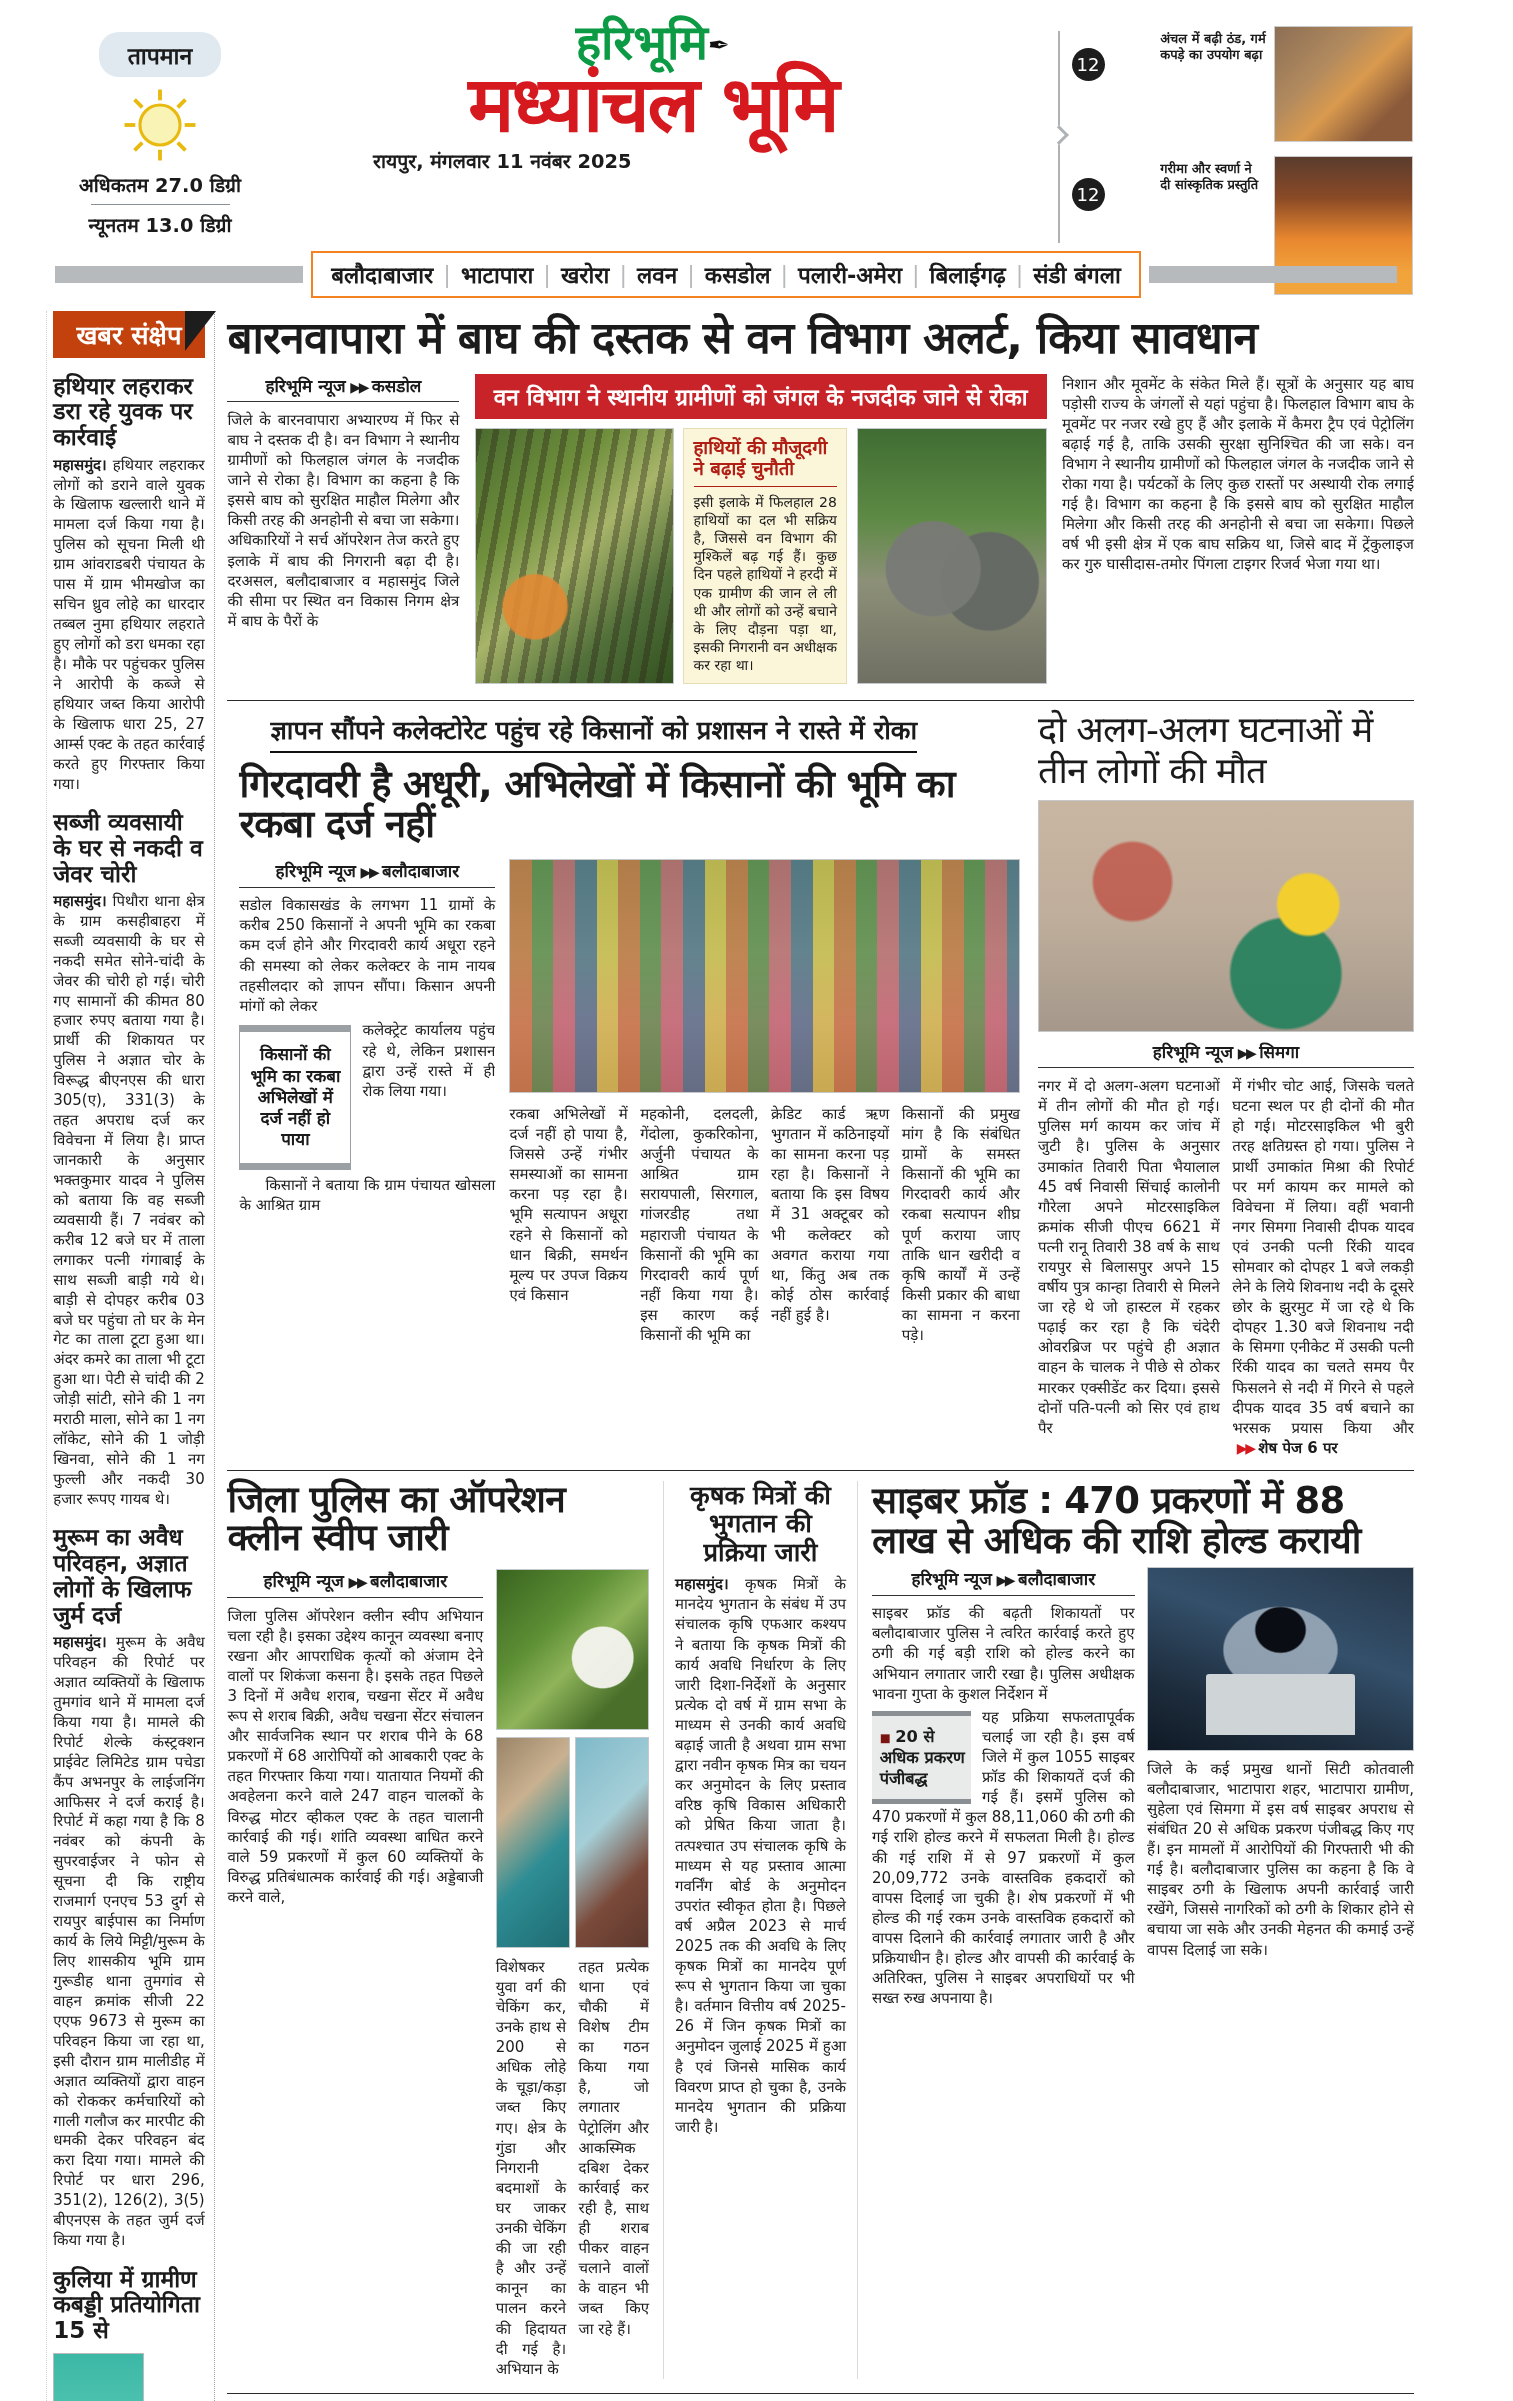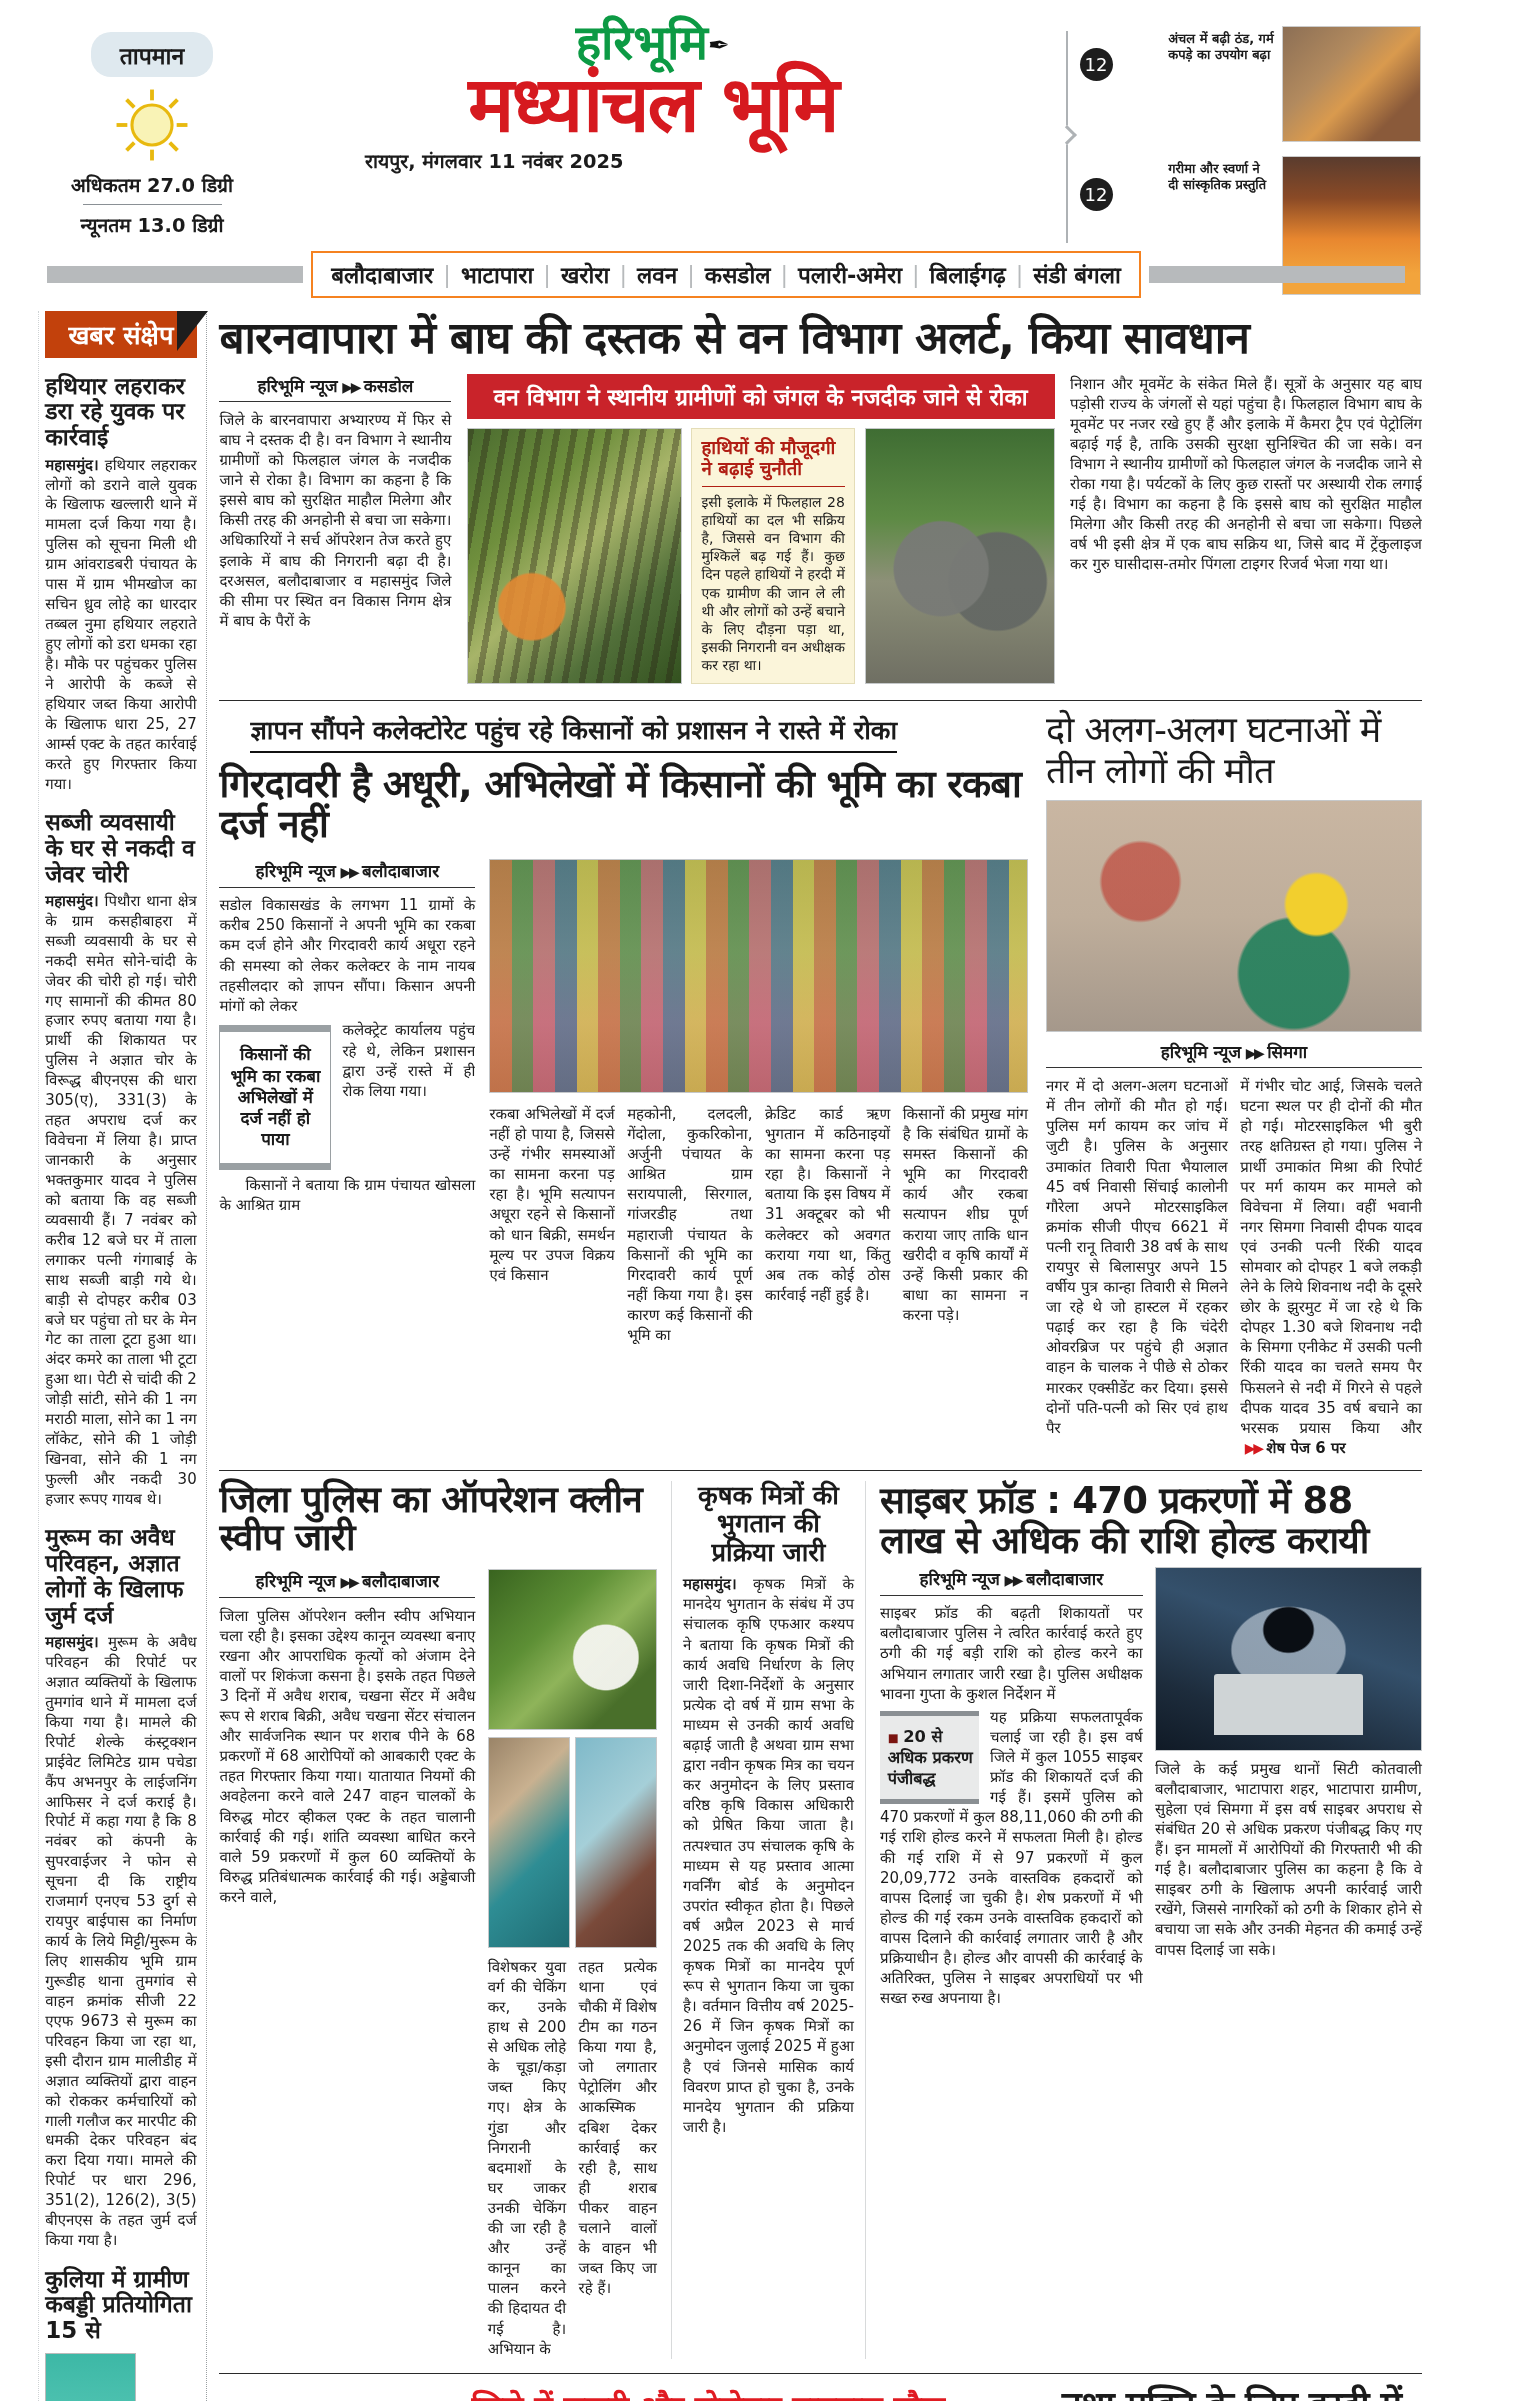--- a/index.html
+++ b/index.html
@@ -1,18 +1,18 @@
 <!DOCTYPE html>
 <html style="font-size:12.4px"><head>
 <meta charset="utf-8">
 <style>
   * { margin:0; padding:0; box-sizing:border-box; }
   html,body { background:#fff; }
   body { width:1514px; font-family:"DejaVu Sans", sans-serif; color:#1b1b1b; }
-  .page { width:1452px; height:2401px; overflow:hidden; padding:0 16px; position:relative; background:#fff; }
+  .page { width:1452px; height:2401px; overflow:hidden; padding:0 24px; position:relative; background:#fff; }
 
   
   .header-row { display:flex; padding:20px 15.5px 0 39px; height:248px; }
   .weather { width:194px; text-align:center; padding-top:12.4px; }
   .weather-pill { display:inline-block; background:#dfe9ef; border-radius:20px; padding:6.2px 29px; font-size:23px; font-weight:bold; }
   .sun { margin:11px auto 4.6px; width:74px; height:74px; }
   .weather-line { font-size:19.4px; font-weight:bold; padding:4.6px 0; }
   .weather-sep { border-top:1.5px solid #8a9095; width:139px; margin:1.5px auto; }
   .brand { flex:1; text-align:center; }
   .brand-top { color:#0c9a44; font-size:48px; font-weight:900; line-height:.95; }
@@ -71,21 +71,21 @@
   .eleph-title { color:#b01e14; font-size:18.6px; font-weight:900; line-height:1.15; border-bottom:1.5px solid #b01e14; padding-bottom:6.2px; margin-bottom:6.2px; }
   .eleph-body { font-size:14px; line-height:1.3; text-align:justify; }
   .ph-eleph { background:
       radial-gradient(circle at 40% 55%, rgba(120,122,118,.95) 0 26%, transparent 27%),
       radial-gradient(circle at 70% 60%, rgba(100,104,100,.95) 0 24%, transparent 25%),
       linear-gradient(180deg,#3f6d33 0%,#5d8a44 35%,#8d9078 60%,#6f6f63 100%); }
 
   .hrule { border-top:1.5px solid #2a2a2a; margin:12.4px 0 9.3px; }
 
   
-  .row2 { display:grid; grid-template-columns:1fr 376px; column-gap:18px; }
+  .row2 { display:grid; grid-template-columns:1fr 376px; column-gap:18px;margin-left:12px; }
   .kicker { font-size:25.6px; font-weight:900; border-bottom:2.3px solid #111; display:inline-block; padding-bottom:3.9px; margin:1.5px 0 11px 31px; }
   .gird-headline { font-size:38px; font-weight:900; line-height:1.07; letter-spacing:-0.8px; margin-bottom:14px; }
   .gird-body { display:grid; grid-template-columns:256px 1fr; column-gap:14px; }
   .pullbox { float:left; width:112px; border:1.5px solid #9aa0a3; border-top:7px solid #9aa0a3; border-bottom:7px solid #9aa0a3; background:#fff; font-weight:900; font-size:17px; line-height:1.25; text-align:center; padding:12.4px 4.6px; margin:4.6px 11px 4.6px 0; }
   .gird-photo { height:234px; background:
       repeating-linear-gradient(90deg, rgba(217,94,50,.55) 0 22px, rgba(60,120,60,.5) 22px 43px, rgba(214,64,120,.5) 43px 65px, rgba(40,80,160,.5) 65px 87px, rgba(240,200,60,.5) 87px 108px),
       linear-gradient(180deg,#7da063 0%,#9fb77c 40%,#b8a384 70%,#a08a66 100%); }
   .gird-cols { display:grid; grid-template-columns:repeat(4,1fr); column-gap:12.4px; margin-top:11px; }
   .simga-headline { font-size:36px; font-weight:400; line-height:1.12; letter-spacing:-0.8px; }
   .simga-photo { height:232px; margin:9.3px 0 7.7px; background:

